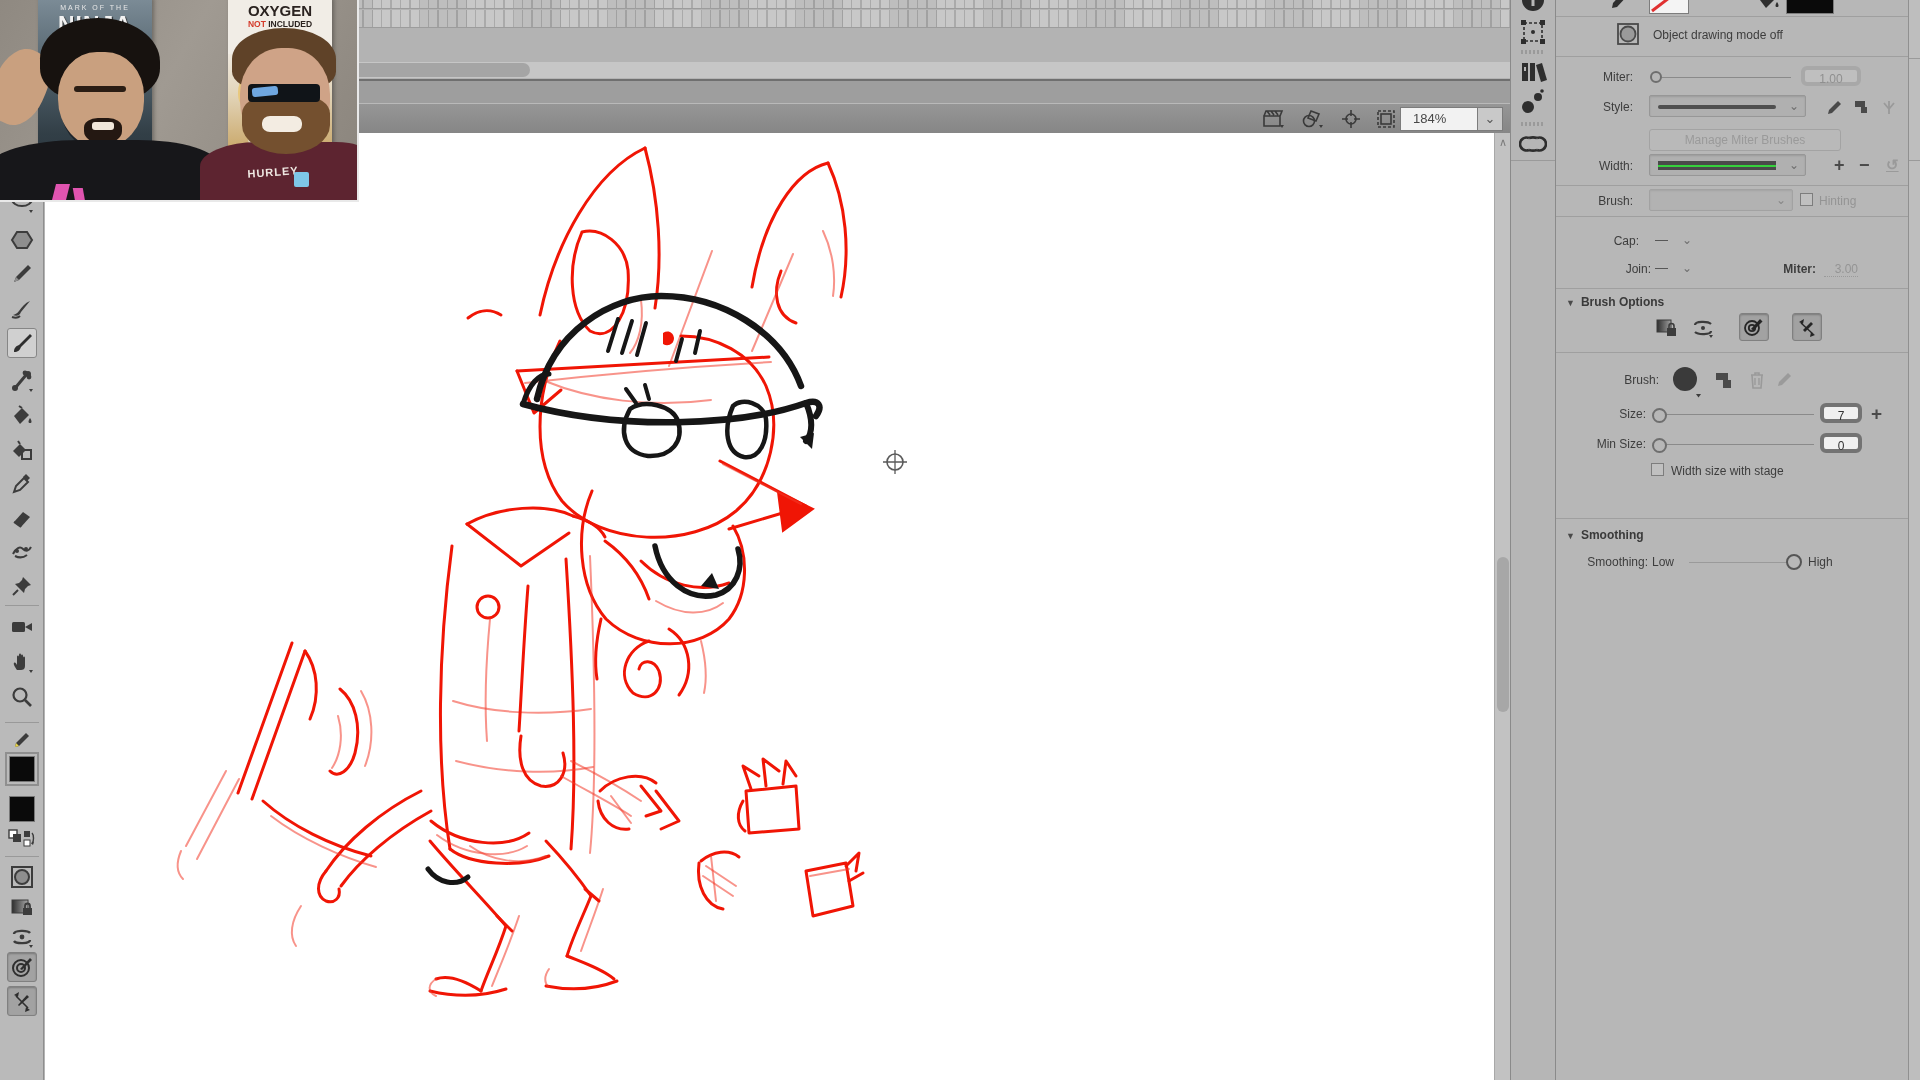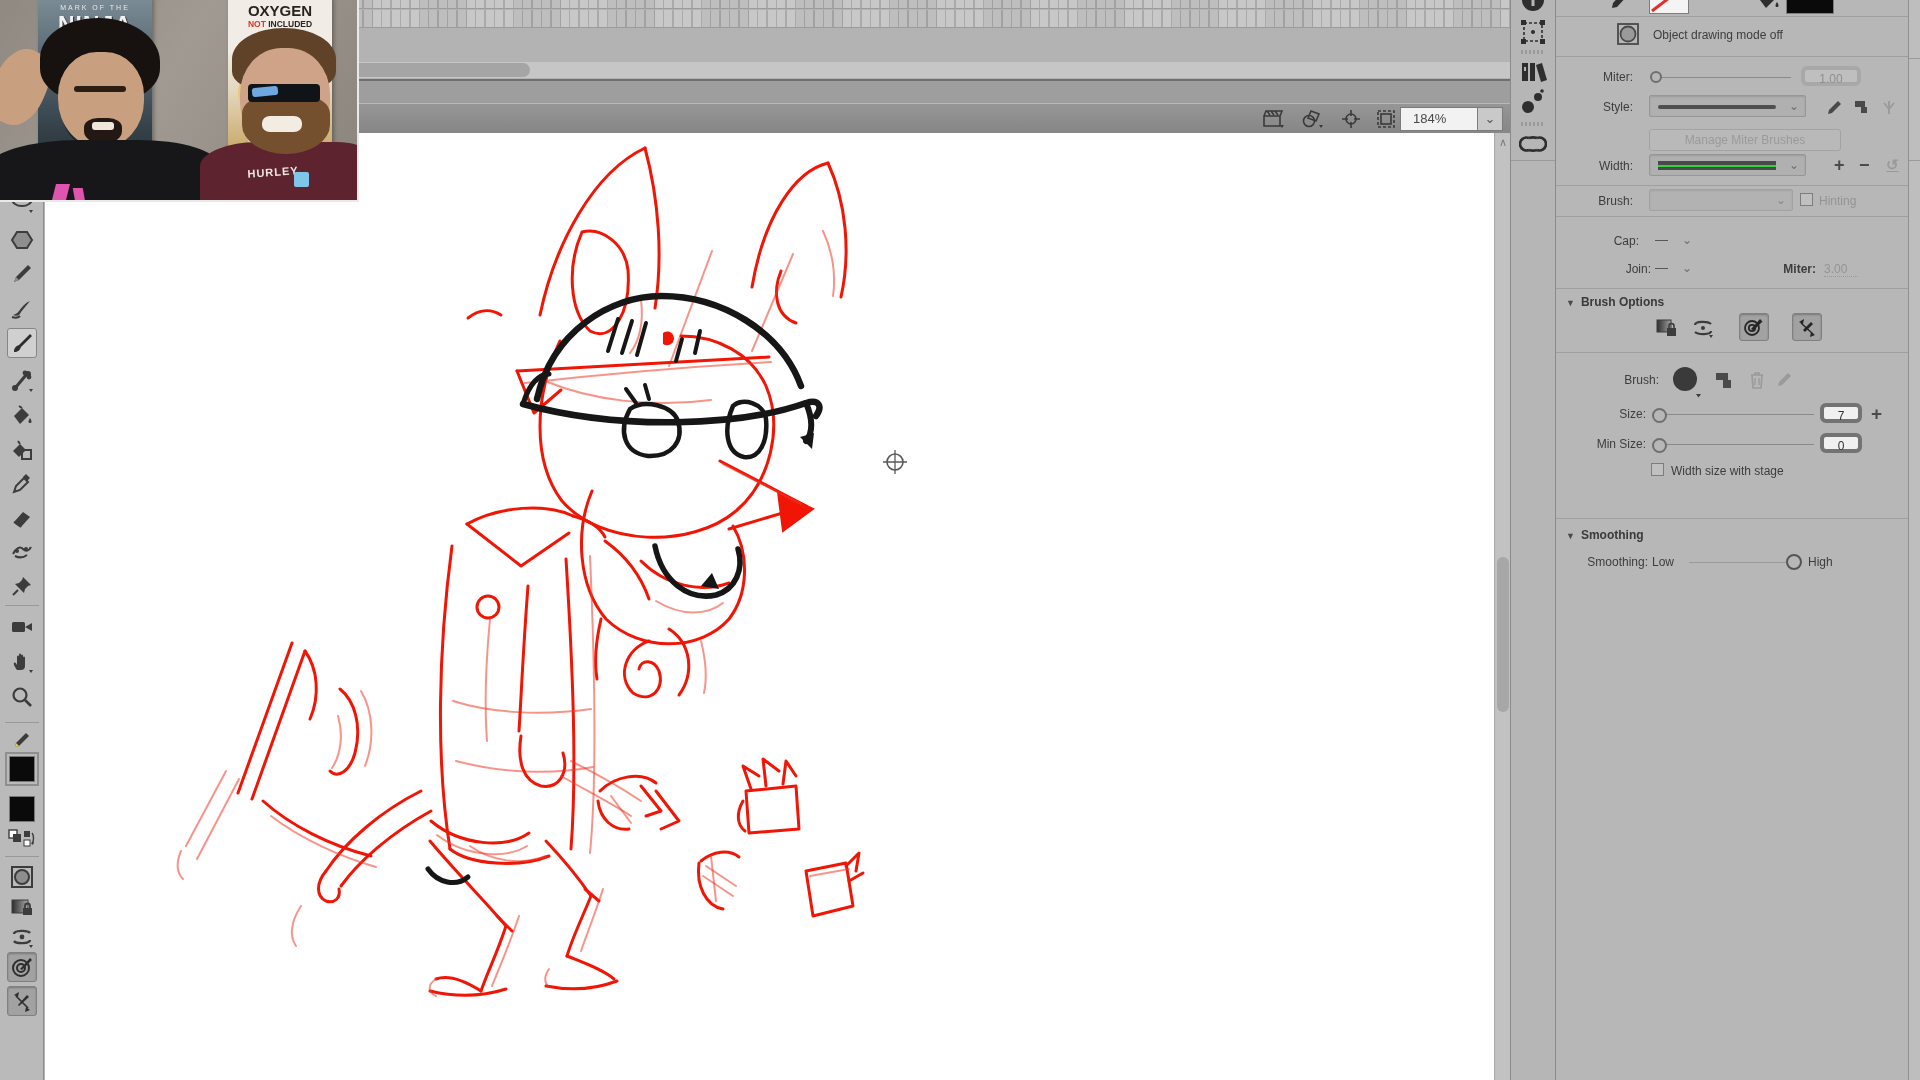--- a/index.html
+++ b/index.html
@@ -572,21 +572,21 @@
     <div class="lbl dis" style="left:263px;top:194px;text-align:left;width:70px">Hinting</div>
     <div class="sep" style="top:216px"></div>
 
     <div class="lbl" style="left:0;top:234px;width:83px">Cap:</div>
     <div class="abs ic-d" style="left:99px;top:232px;font-size:13px">—</div>
     <span class="chev" style="left:126px;top:233px">⌄</span>
     <div class="lbl" style="left:12px;top:262px;width:83px">Join:</div>
     <div class="abs ic-d" style="left:99px;top:260px;font-size:13px">—</div>
     <span class="chev" style="left:126px;top:261px">⌄</span>
     <div class="lbl" style="left:160px;top:262px;width:100px;font-weight:bold">Miter:</div>
-    <div class="lbl dis dot-ul" style="left:268px;top:262px;text-align:left;width:34px">3.00</div>
+    <div class="lbl dis dot-ul" style="left:268px;top:262px;text-align:right;width:34px">3.00</div>
     <div class="sep" style="top:288px"></div>
 
     <div class="hdr" style="left:10px;top:295px">
       <span class="tri">▼</span><span>Brush Options</span>
     </div>
     <div class="pbtn" style="left:96px;top:314px">
       <svg width="22" height="20" viewBox="0 0 22 20">
           <defs>
             <linearGradient id="lg2" x1="0" y1="0" x2="1" y2="0">
               <stop offset="0" stop-color="#2e2e2e"></stop>

